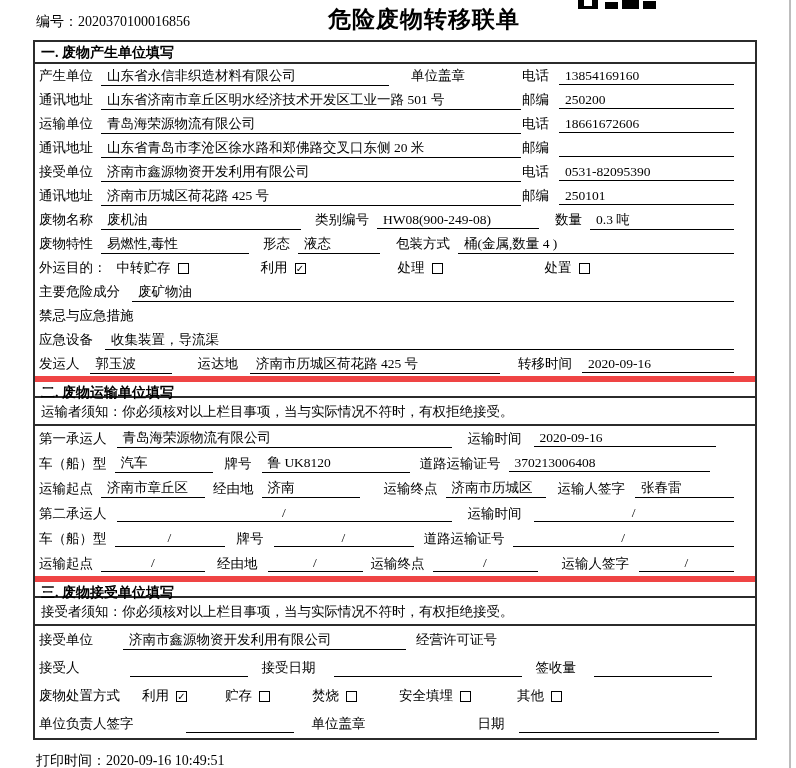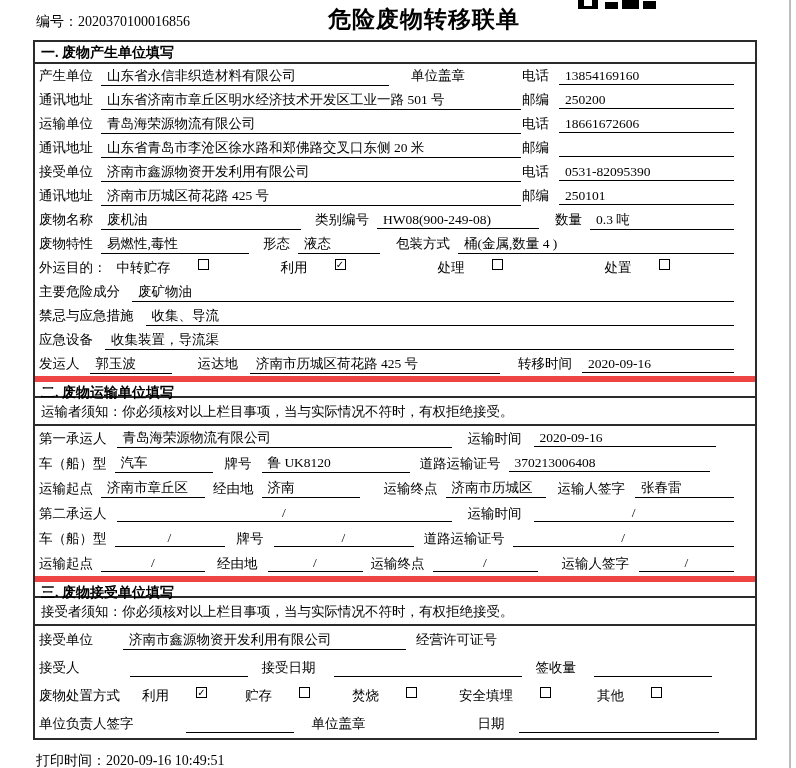--- a/index.html
+++ b/index.html
@@ -32,21 +32,21 @@
   .s2 .row { height:25px; }
   .s3 .row { height:28px; }
   .lbl { white-space:nowrap; flex:none; }
   .u { display:inline-block; border-bottom:1px solid #000; padding:0 6px; white-space:nowrap;
        overflow:hidden; min-height:17px; flex:none; }
   .u.fx { flex:1 1 auto; }
   .ctr { text-align:center; }
   .rg { margin-left:auto; width:212px; display:flex; align-items:center; flex:none;justify-content:flex-end; }
   .rg .lbl { margin-right:10px; }
 
-  .opt { display:inline-flex; white-space:nowrap;gap:20px; }
+  .opt { display:inline-flex; align-items:center; white-space:nowrap; }
   .cb { display:inline-block; width:11px; height:11px; border:1px solid #000; margin-left:7px;
     font-size:10px; line-height:10px; text-align:center;
     font-family:"DejaVu Sans",sans-serif; }
 
   .footer { position:absolute; left:36px; top:752px; font-size:14px; white-space:nowrap; }
 
   .page-edge { position:absolute; left:789px; top:0; width:2px; height:768px; background:#bdbdbd; }
 </style>
 </head>
 <body>
@@ -166,21 +166,20 @@
         </span>
       </div>
 
       <div class="row">
         <span class="lbl" style="margin-right:12px">主要危险成分</span>
         <span class="u fx">废矿物油</span>
       </div>
 
       <div class="row">
         <span class="lbl" style="margin-right:12px">禁忌与应急措施</span>
-        <span class="u fx">收集、导流</span>
       </div>
 
       <div class="row">
         <span class="lbl" style="margin-right:12px">应急设备</span>
         <span class="u fx">收集装置，导流渠</span>
       </div>
 
       <div class="row">
         <span class="lbl" style="margin-right:10px">发运人</span>
         <span class="u" style="width:82px">郭玉波</span>

